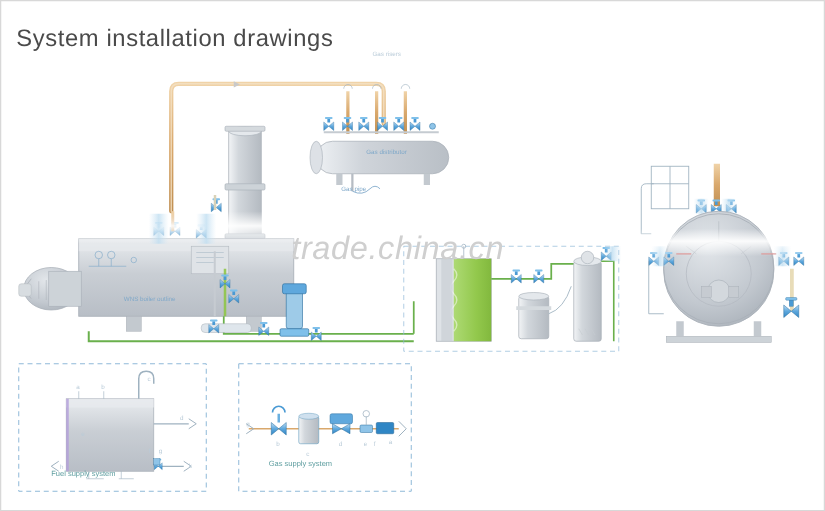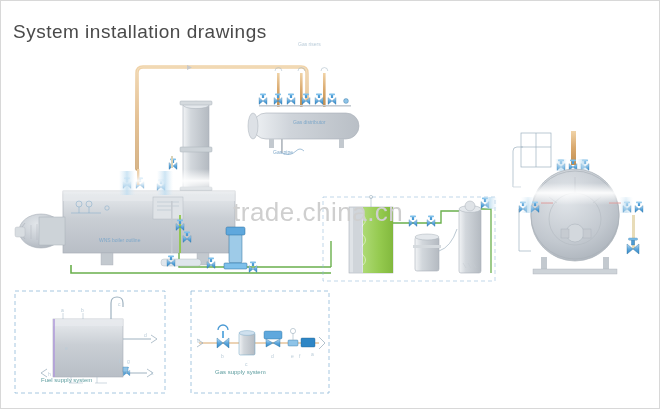--- a/index.html
+++ b/index.html
@@ -24,28 +24,29 @@
     top: 20px;
     font-size: 19px;
     letter-spacing: 0.5px;
     color: #4a4a4a;
     font-family: "Liberation Sans", sans-serif;
     white-space: nowrap;
   }
   #watermark {
     position: absolute;
     left: 232px;
-    top: 196px;
+    top: 182px;
     font-size: 26px;
     color: #cfcfcf;
     letter-spacing: 0.5px;
     font-family: "Liberation Sans", sans-serif;
     white-space: nowrap;
     pointer-events: none;
     z-index: 40;
+    font-style: italic;
   }
   .svg-layer {
     position: absolute;
     left: 0;
     top: 0;
     width: 660px;
     height: 409px;
   }
   .lbl {
     position: absolute;

